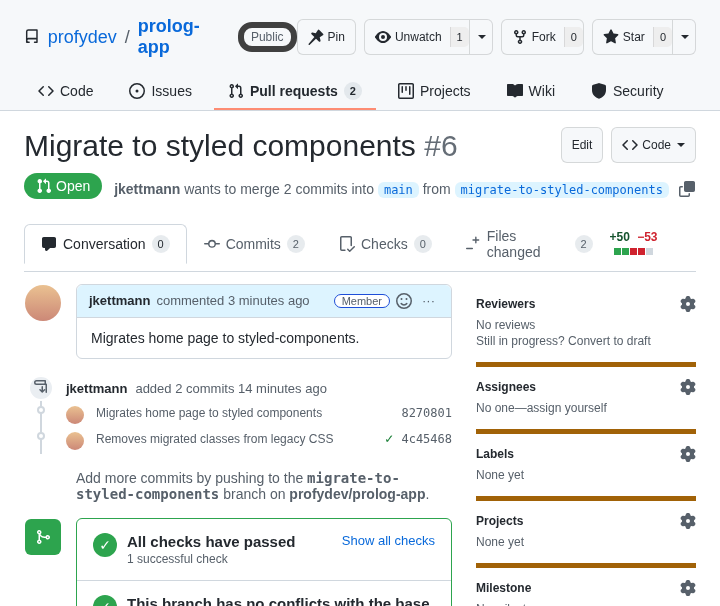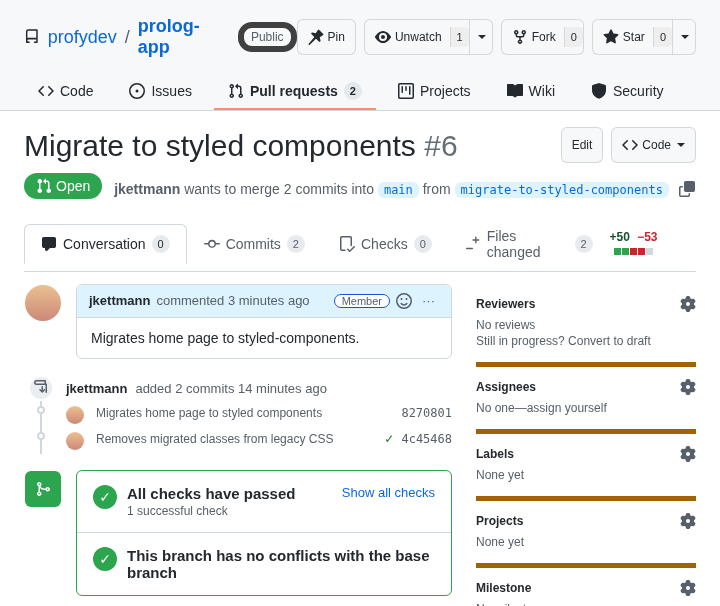--- a/index.html
+++ b/index.html
@@ -263,20 +263,23 @@
             </div>
             <div class="commit-item">
               <span class="commit-dot"></span>
               <span class="mini-avatar"></span>
               <span>Removes migrated classes from legacy CSS</span>
               <span class="commit-sha"><span style="color:#1a7f37">✓</span> 4c45468</span>
             </div>
           </div>
       </div>
 
+      <div class="push-note">
+        <span>Add more commits by pushing to the </span><b class="mono">migrate-to-styled-components</b><span> branch on </span><b>profydev/prolog-app</b><span>.</span>
+      </div>
 
       <div class="merge-box">
         <div class="merge-icon">
             <svg class="octicon" style="fill:#fff" viewBox="0 0 16 16">
               <path d="M5.45 5.154A4.25 4.25 0 0 0 9.25 7.5h1.378a2.25 2.25 0 1 1 0 1.5H9.25A5.734 5.734 0 0 1 5 7.123v3.505a2.25 2.25 0 1 1-1.5 0V5.372a2.25 2.25 0 1 1 1.95-.218ZM4.25 13.5a.75.75 0 1 0 0-1.5.75.75 0 0 0 0 1.5Zm8.5-4.5a.75.75 0 1 0 0-1.5.75.75 0 0 0 0 1.5ZM5 3.25a.75.75 0 1 0-1.5 0 .75.75 0 0 0 1.5 0Z"></path>
             </svg>
           </div>
         <div class="merge-section">
           <div class="check-circle">✓</div>
           <div style="flex:1">

